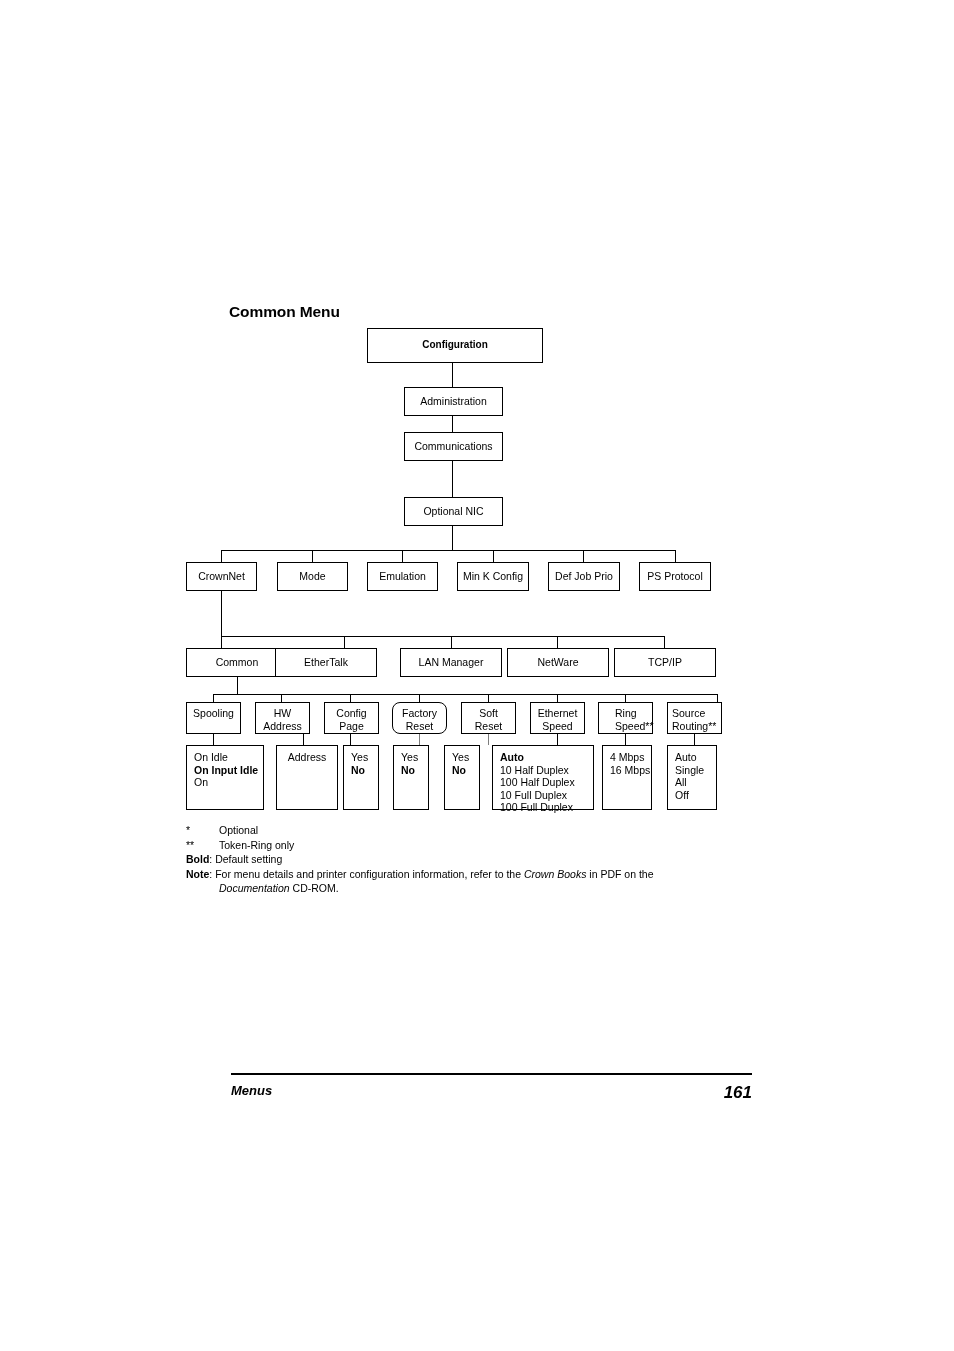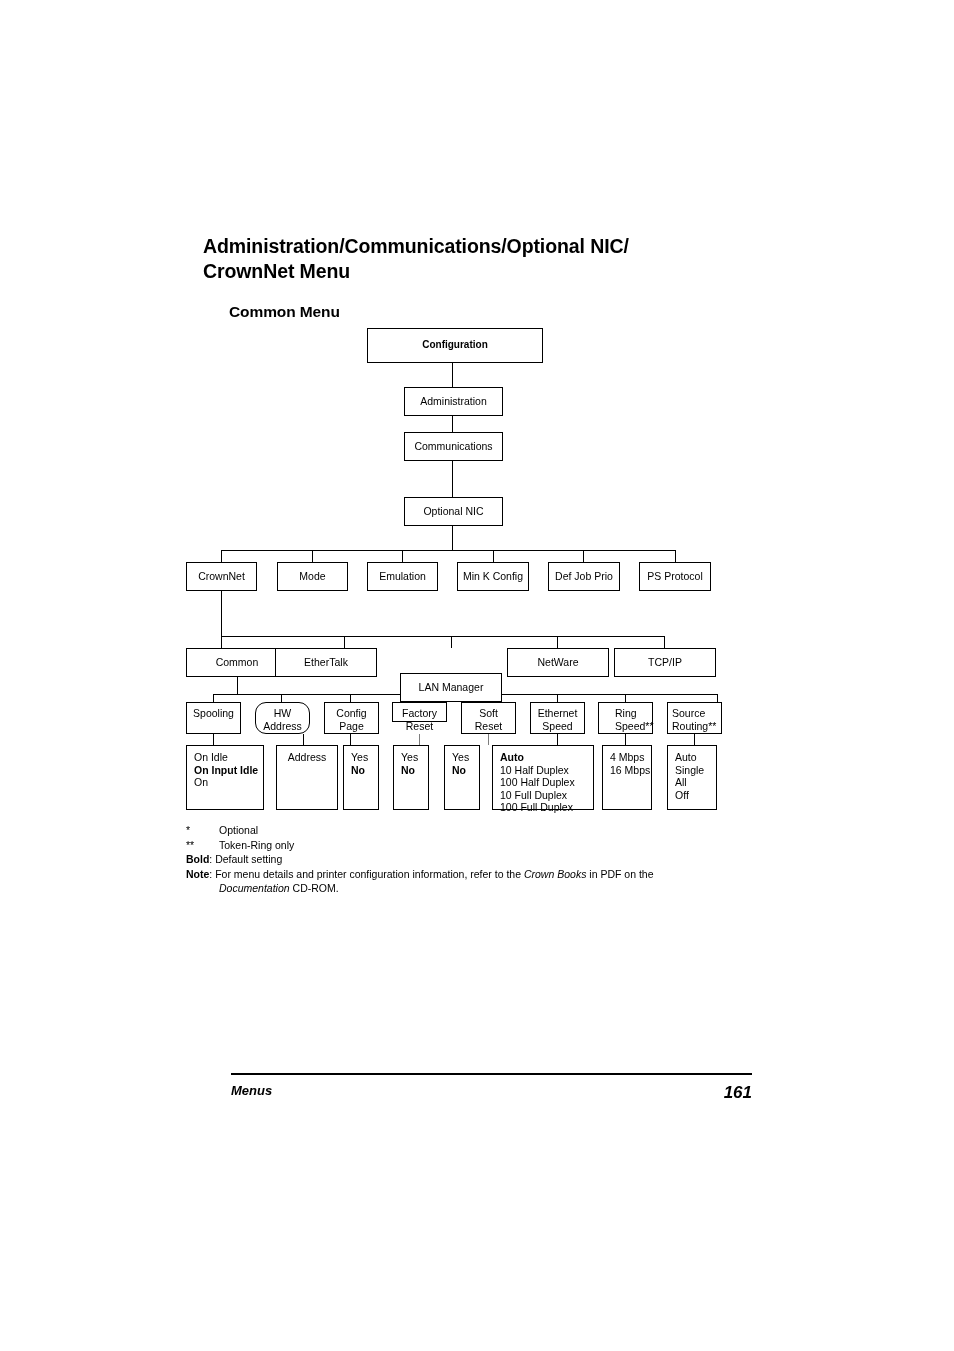--- a/index.html
+++ b/index.html
@@ -126,24 +126,20 @@
     font-size: 17px;
     font-weight: bold;
     font-style: italic;
   }
 </style>
 </head>
 <body>
 
 <div class="page">
 
-  <div class="doc-title">
-    <span>Administration/Communications/Optional NIC/</span><br>
-    <span>CrownNet Menu</span>
-  </div>
 
   <div class="section-title">Common Menu</div>
 
   <div class="diagram">
 
     <div class="node root" style="left:367px; top:328px; width:176px; height:35px;">Configuration</div>
 
     <div class="ln v" style="left:452px; top:363px; height:24px;"></div>
 
     <div class="node" style="left:404px; top:387px; width:99px; height:29px;">Administration</div>
@@ -178,48 +174,48 @@
     <div class="ln h" style="left:221px; top:636px; width:443px;"></div>
 
     <div class="ln v" style="left:221px; top:636px; height:12px;"></div>
     <div class="ln v" style="left:344px; top:636px; height:12px;"></div>
     <div class="ln v" style="left:451px; top:636px; height:12px;"></div>
     <div class="ln v" style="left:557px; top:636px; height:12px;"></div>
     <div class="ln v" style="left:664px; top:636px; height:12px;"></div>
 
     <div class="node" style="left:186px; top:648px; width:102px; height:29px;">Common</div>
     <div class="node" style="left:275px; top:648px; width:102px; height:29px;">EtherTalk</div>
-    <div class="node" style="left:400px; top:648px; width:102px; height:29px;margin-top:25px;">LAN Manager</div>
+    <div class="node" style="left:400px; top:648px; width:102px; height:29px;">LAN Manager</div>
     <div class="node" style="left:507px; top:648px; width:102px; height:29px;">NetWare</div>
     <div class="node" style="left:614px; top:648px; width:102px; height:29px;">TCP/IP</div>
 
     <div class="ln v" style="left:237px; top:677px; height:17px;"></div>
     <div class="ln h" style="left:213px; top:694px; width:504px;"></div>
 
     <div class="ln v" style="left:213px; top:694px; height:8px;"></div>
     <div class="ln v" style="left:281px; top:694px; height:8px;"></div>
     <div class="ln v" style="left:350px; top:694px; height:8px;"></div>
     <div class="ln v" style="left:419px; top:694px; height:8px;"></div>
     <div class="ln v" style="left:488px; top:694px; height:8px;"></div>
     <div class="ln v" style="left:557px; top:694px; height:8px;"></div>
     <div class="ln v" style="left:625px; top:694px; height:8px;"></div>
     <div class="ln v" style="left:717px; top:694px; height:8px;"></div>
 
     <div class="node multi" style="left:186px; top:702px; width:55px; height:32px; text-align:center; padding:4px 0 0 0;">
       <span class="val">Spooling</span>
     </div>
-    <div class="node multi" style="left:255px; top:702px; width:55px; height:32px; text-align:center; padding:4px 0 0 0;border-radius:11px;">
+    <div class="node multi" style="left:255px; top:702px; width:55px; height:32px; text-align:center; padding:4px 0 0 0;">
       <span class="val">HW</span>
       <span class="val">Address</span>
     </div>
     <div class="node multi" style="left:324px; top:702px; width:55px; height:32px; text-align:center; padding:4px 0 0 0;">
       <span class="val">Config</span>
       <span class="val">Page</span>
     </div>
-    <div class="node multi" style="left:392px; top:702px; width:55px; height:20px; text-align:center; padding:4px 0 0 0;">
+    <div class="node multi" style="left:392px; top:702px; width:55px; height:32px; text-align:center; padding:4px 0 0 0;border-radius:8px;">
       <span class="val">Factory</span>
       <span class="val">Reset</span>
     </div>
     <div class="node multi" style="left:461px; top:702px; width:55px; height:32px; text-align:center; padding:4px 0 0 0;">
       <span class="val">Soft</span>
       <span class="val">Reset</span>
     </div>
     <div class="node multi" style="left:530px; top:702px; width:55px; height:32px; text-align:center; padding:4px 0 0 0;">
       <span class="val">Ethernet</span>
       <span class="val">Speed</span>

